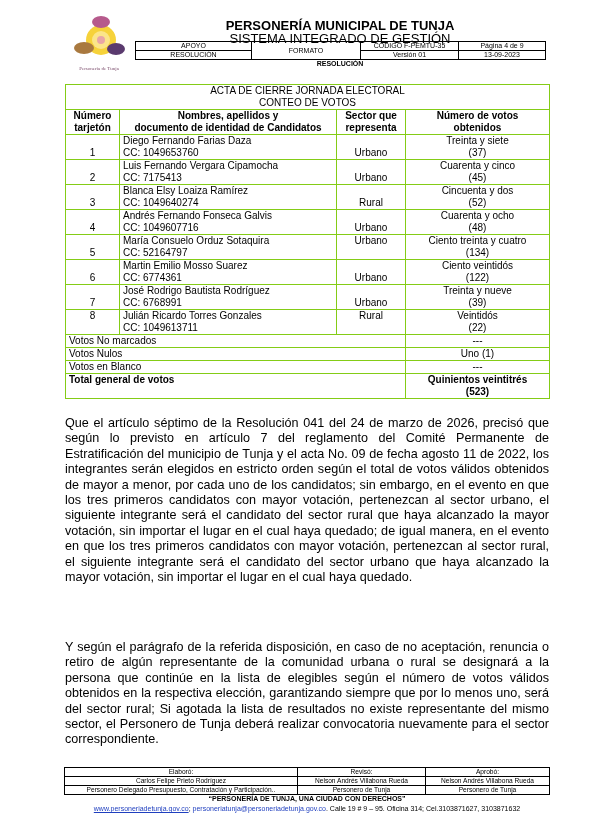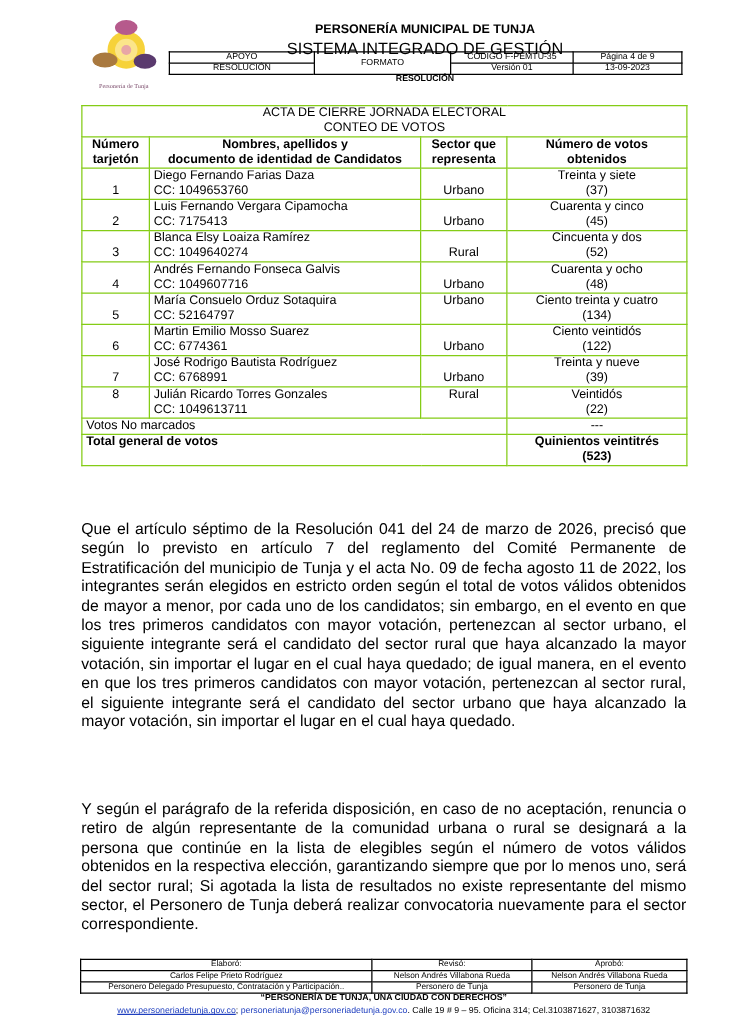--- a/index.html
+++ b/index.html
@@ -1,20 +1,20 @@
 <!DOCTYPE html>
 <html><head>
 <meta charset="utf-8">
 <style>
   html, body { margin:0; padding:0; background:#ffffff; }
   body { width:605px; height:829px; position:relative; overflow:hidden; font-family:"Liberation Sans", sans-serif; color:#000; }
   .abs { position:absolute; }
   
   .logo { left:68px; top:14px; width:62px; height:54px; }
-  .org-title { left:135px; top:18px; width:410px; text-align:center; font-size:10px; font-weight:bold; }
+  .org-title { left:135px; top:18px; width:410px; text-align:center; font-size:13px; font-weight:bold; }
   .sys-title { left:135px; top:31px; width:410px; text-align:center; font-size:13px; }
   table.hdr { position:absolute; left:135px; top:41px; width:411px; border-collapse:collapse; font-size:7px; }
   table.hdr td { border:1px solid #000; text-align:center; padding:0; height:8px; line-height:8px; }
   .res-sub { left:135px; top:60px; width:410px; text-align:center; font-size:7px; font-weight:bold; }
 
   
   table.main { position:absolute; left:65px; top:84px; width:485px; border-collapse:collapse; font-size:10px; line-height:12px; }
   table.main td { border:1px solid #84cc16; padding:0 3px; vertical-align:top; }
   table.main .ttl { text-align:center; font-weight:normal; height:24px; }
   table.main .hd { text-align:center; font-weight:bold; }
@@ -202,20 +202,28 @@
           <div>(22)</div>
         </td>
   </tr>
 
 
   <tr>
     <td colspan="3">Votos No marcados</td>
     <td class="c-votes">---</td>
   </tr>
   <tr>
+    <td colspan="3">Votos Nulos</td>
+    <td class="c-votes">Uno (1)</td>
+  </tr>
+  <tr>
+    <td colspan="3">Votos en Blanco</td>
+    <td class="c-votes">---</td>
+  </tr>
+  <tr>
     <td colspan="3" style="font-weight:bold;">Total general de votos</td>
     <td class="c-votes" style="font-weight:bold;">
           <div>Quinientos veintitrés</div>
           <div>(523)</div>
         </td>
   </tr>
 </tbody>
   </table>
 
 <div class="abs para p1">Que el artículo séptimo de la Resolución 041 del 24 de marzo de 2026, precisó que según lo previsto en artículo 7 del reglamento del Comité Permanente de Estratificación del municipio de Tunja y el acta No. 09 de fecha agosto 11 de 2022, los integrantes serán elegidos en estricto orden según el total de votos válidos obtenidos de mayor a menor, por cada uno de los candidatos; sin embargo, en el evento en que los tres primeros candidatos con mayor votación, pertenezcan al sector urbano, el siguiente integrante será el candidato del sector rural que haya alcanzado la mayor votación, sin importar el lugar en el cual haya quedado; de igual manera, en el evento en que los tres primeros candidatos con mayor votación, pertenezcan al sector rural, el siguiente integrante será el candidato del sector urbano que haya alcanzado la mayor votación, sin importar el lugar en el cual haya quedado.</div>

